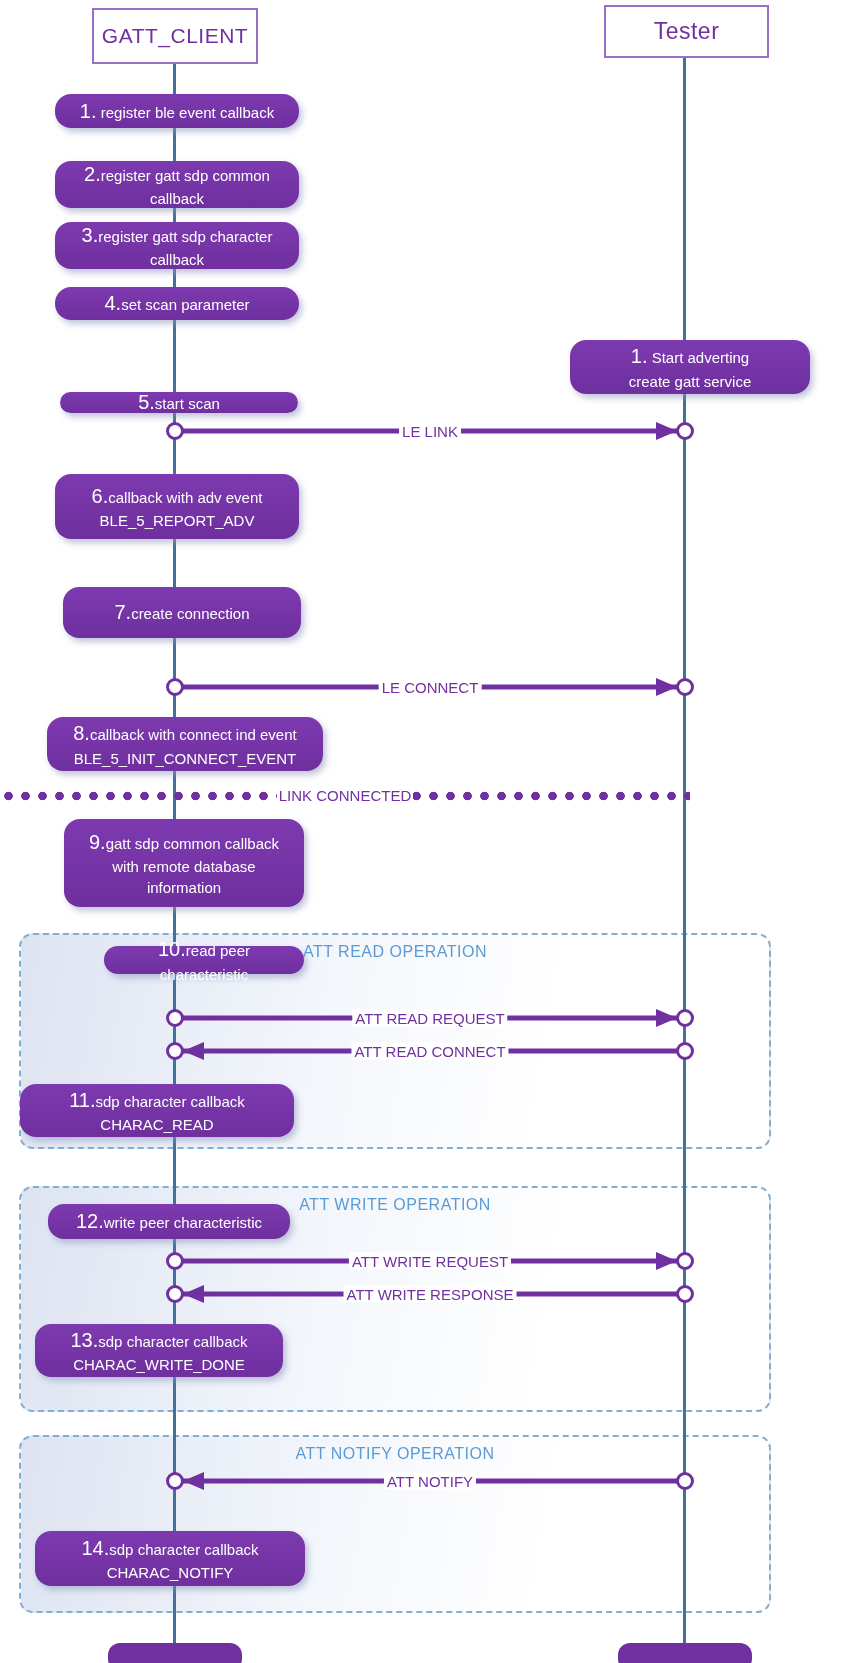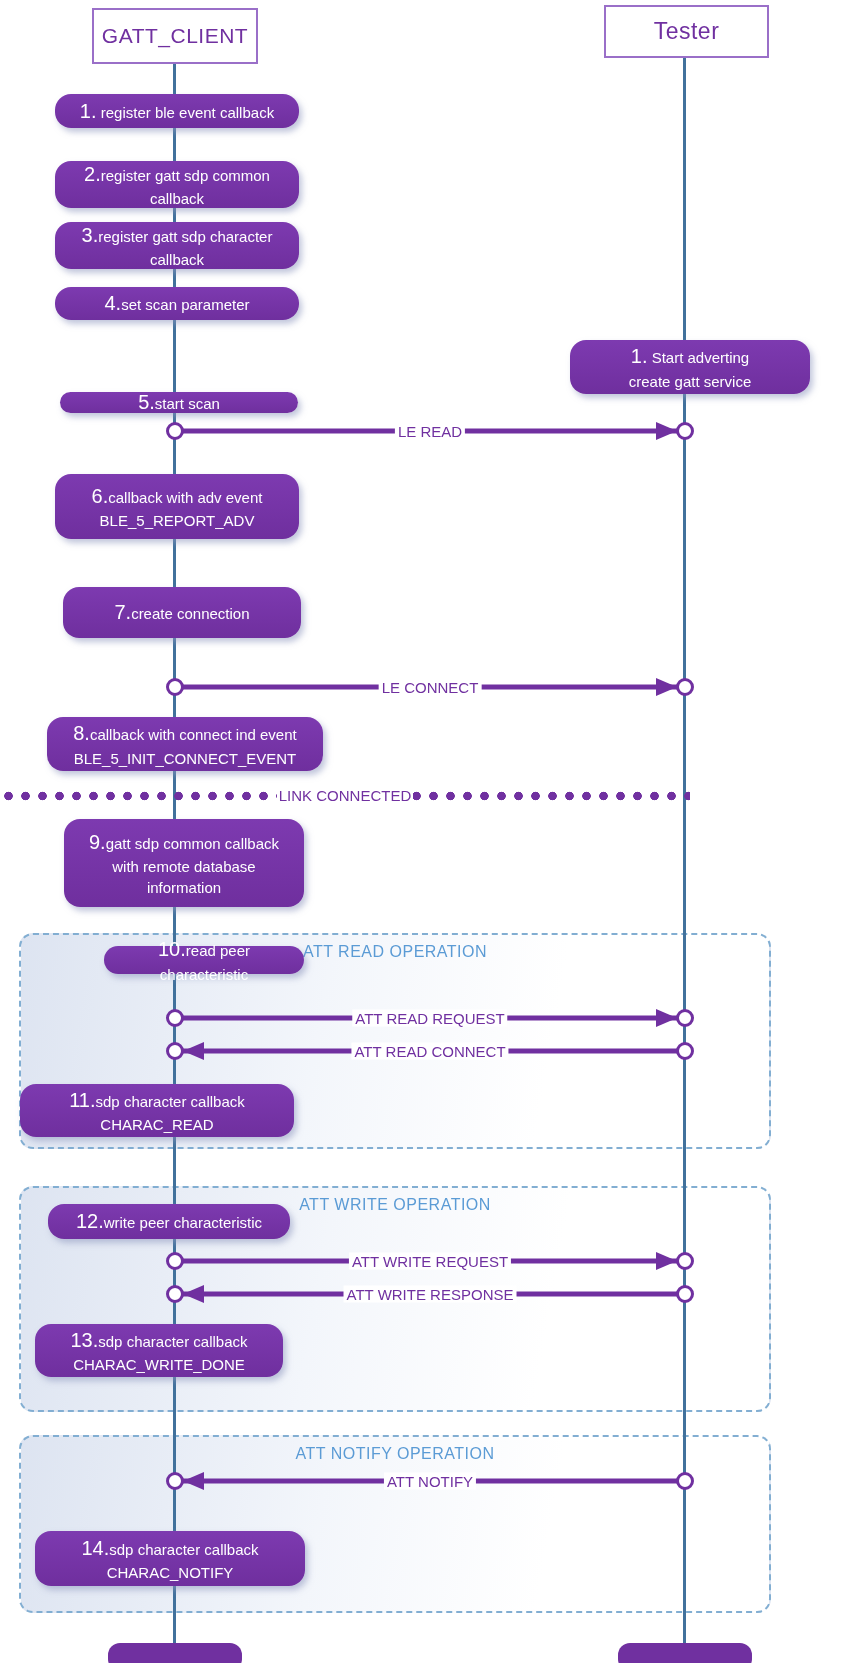--- a/index.html
+++ b/index.html
@@ -146,21 +146,21 @@
   <div class="pbox" style="left:570px;top:340px;width:240px;height:54px;">
     <div class="inner"><span class="num">1.</span><span class="txt"> Start adverting
 create gatt service</span></div>
   </div>
 
   <div class="msg" style="top:420px;">
     <span class="mline"></span>
     <span class="ahead r"></span>
     <span class="node l"></span>
     <span class="node r"></span>
-    <span class="mlabel">LE READ</span>
+    <span class="mlabel">LE LINK</span>
   </div>
   <div class="msg" style="top:676px;">
     <span class="mline"></span>
     <span class="ahead r"></span>
     <span class="node l"></span>
     <span class="node r"></span>
     <span class="mlabel">LE CONNECT</span>
   </div>
   <div class="msg" style="top:1007px;">
     <span class="mline"></span>

